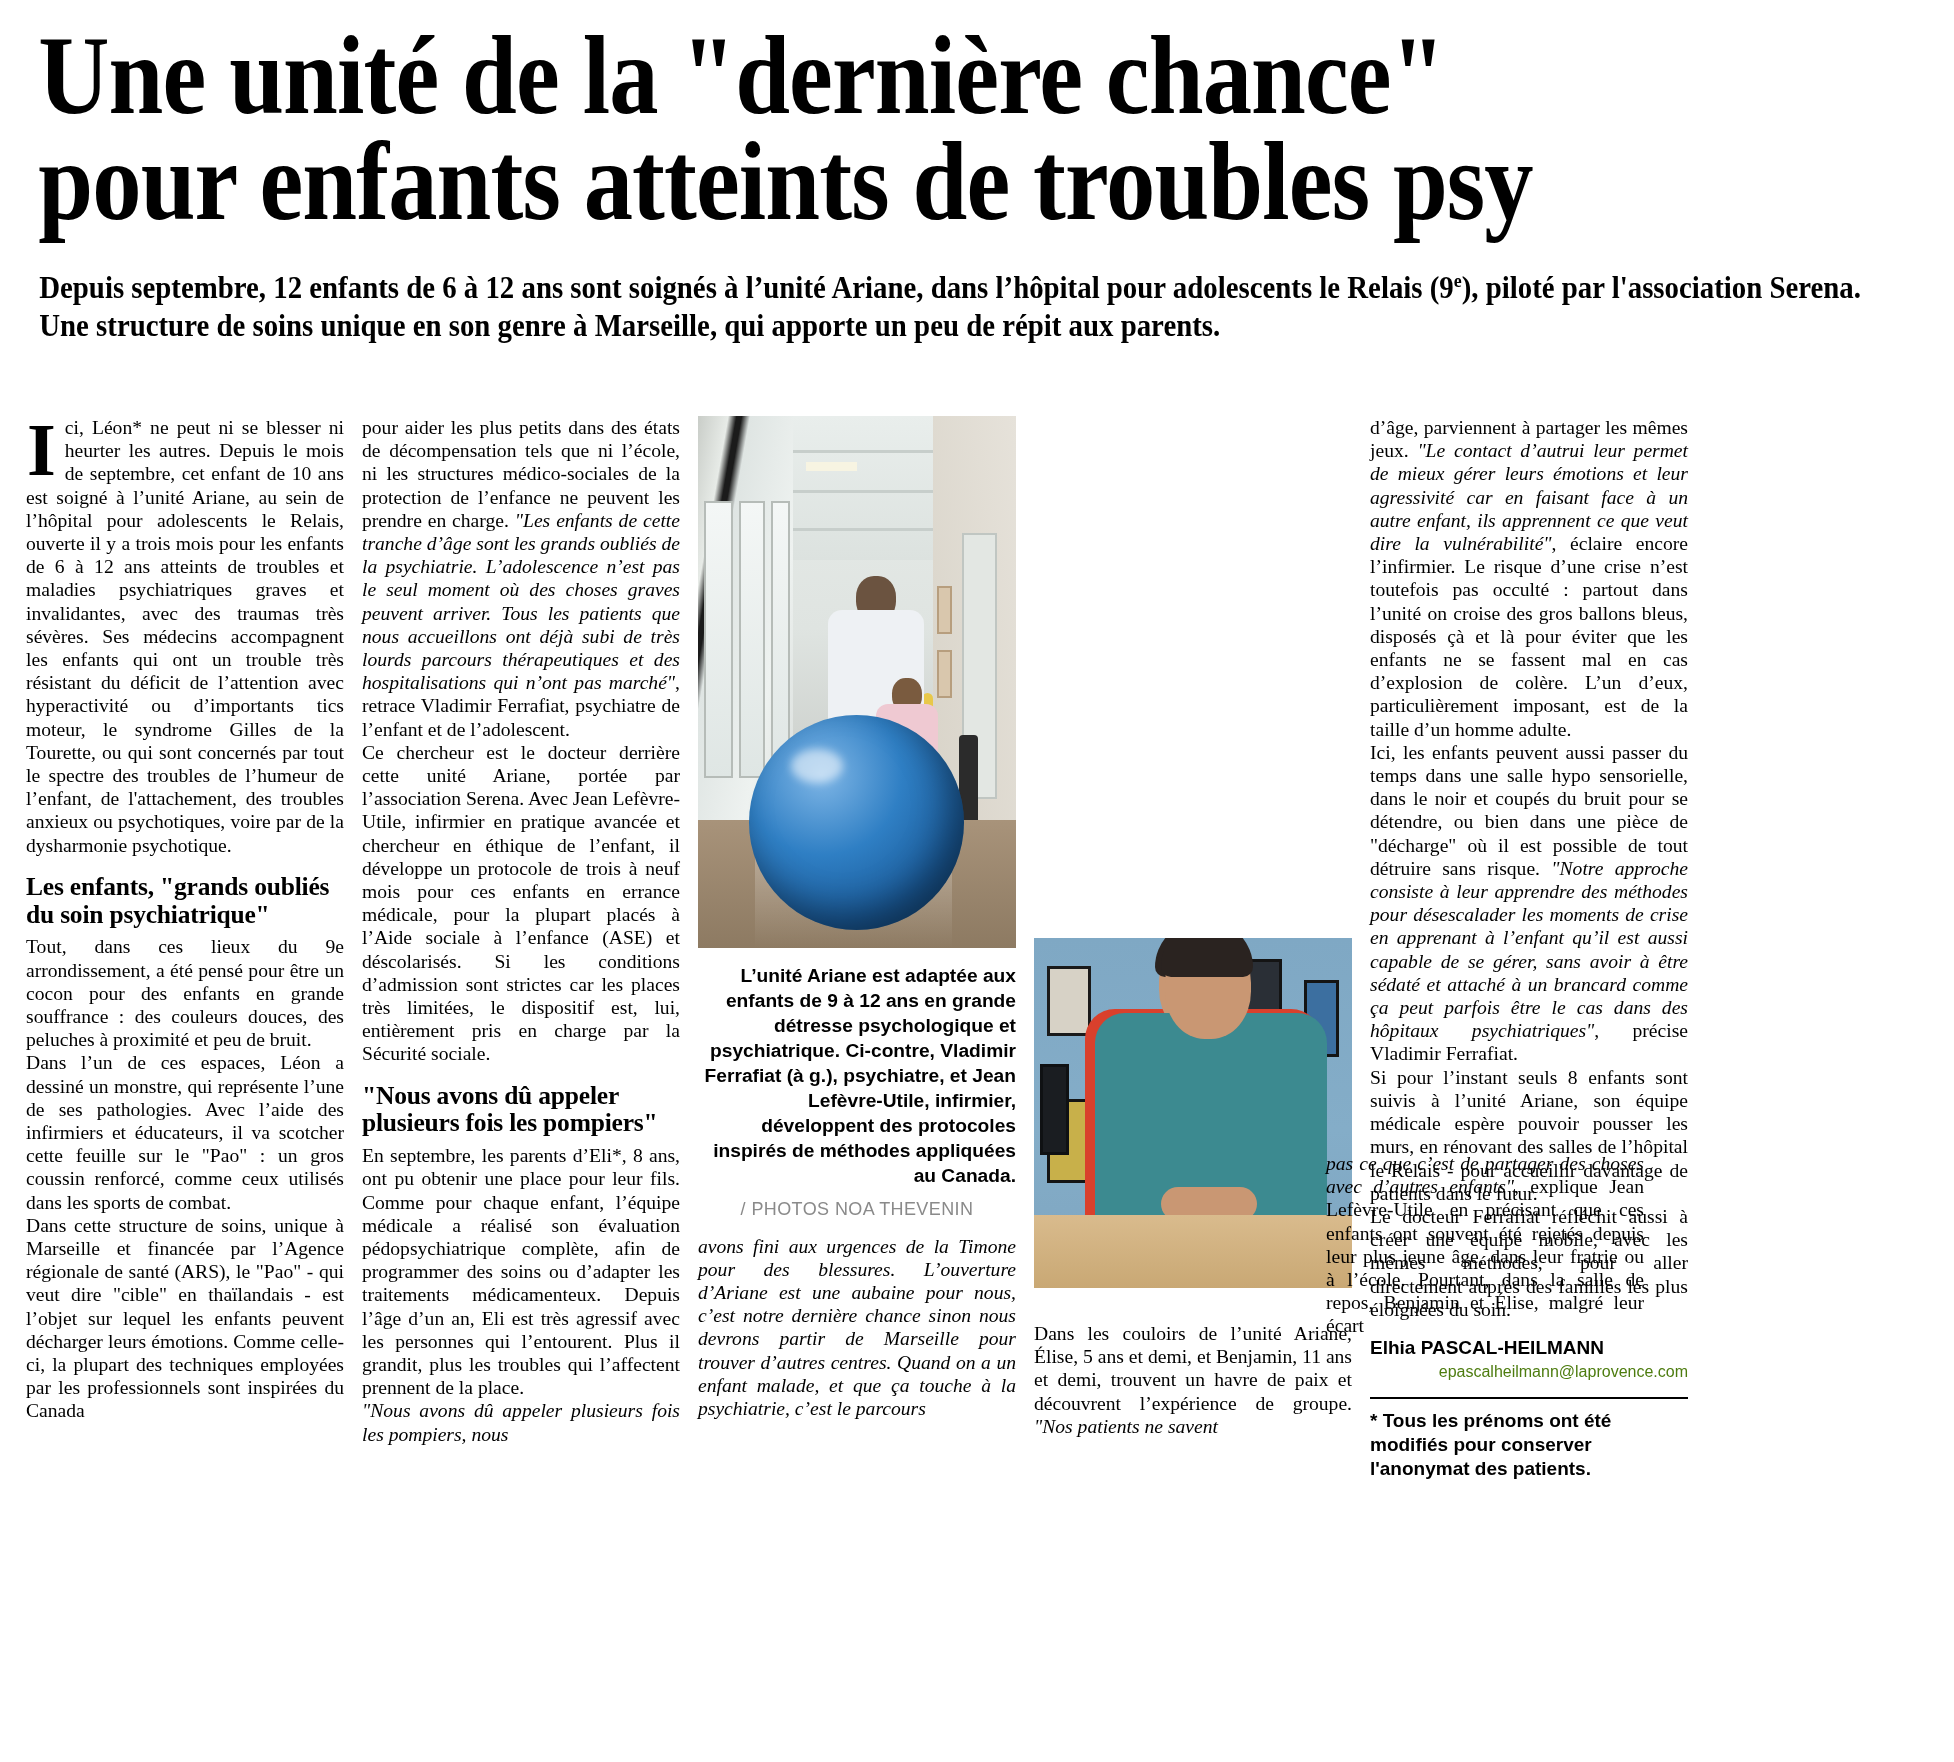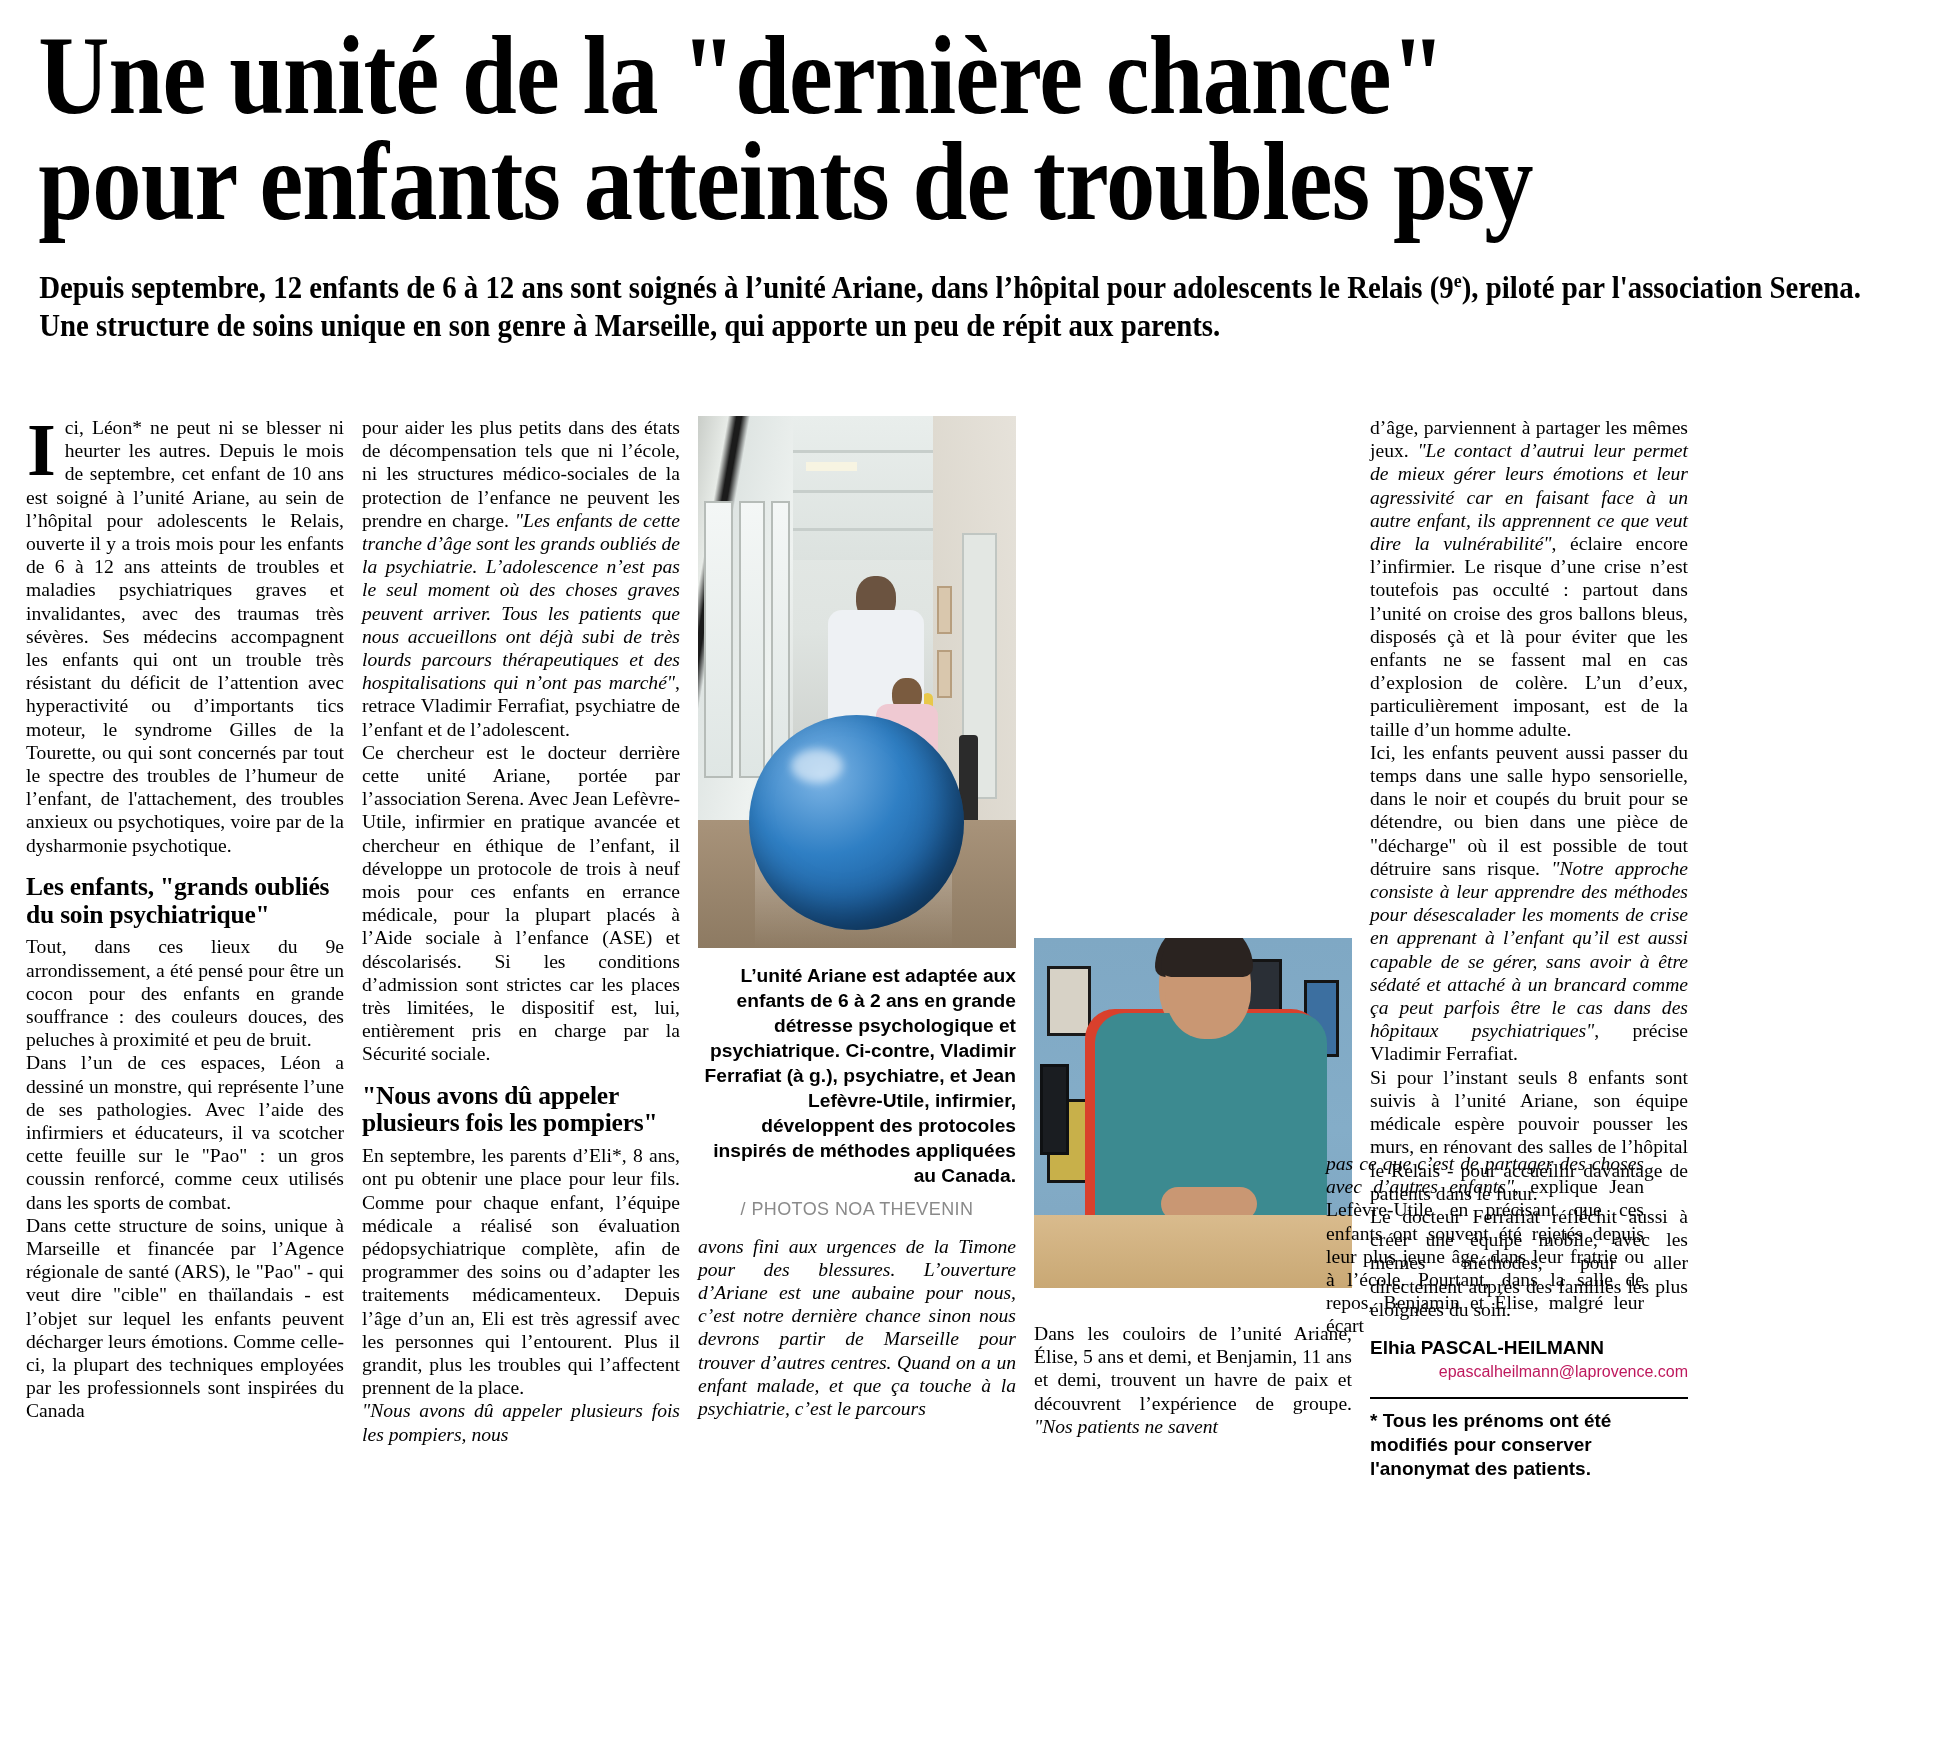--- a/index.html
+++ b/index.html
@@ -113,21 +113,21 @@
   .byline {
     font-family: "Liberation Sans", sans-serif;
     font-weight: 700;
     font-size: 19px;
     text-align: left;
     margin-top: 16px;
   }
   .email {
     font-family: "Liberation Sans", sans-serif;
     font-size: 16px;
-    color: #be185d;
+    color: #4d7c0f;
     text-align: right;
     margin-top: 4px;
   }
   .rule {
     border: 0;
     border-top: 2px solid #000;
     margin: 16px 0 10px 0;
   }
   .footnote {
     font-family: "Liberation Sans", sans-serif;
@@ -261,21 +261,21 @@
           <div class="ph child-head"></div>
           <div class="ph child-top"></div>
           <div class="ph child-bot"></div>
         </div>
 
         <div class="ph ball">
           <div class="ph ball-hl"></div>
         </div>
       </div>
 
-      <div class="caption">L’unité Ariane est adaptée aux enfants de 6 à 2 ans en grande détresse psychologique et psychiatrique. Ci-contre, Vladimir Ferrafiat (à g.), psychiatre, et Jean Lefèvre-Utile, infirmier, développent des protocoles inspirés de méthodes appliquées au Canada.</div>
+      <div class="caption">L’unité Ariane est adaptée aux enfants de 9 à 12 ans en grande détresse psychologique et psychiatrique. Ci-contre, Vladimir Ferrafiat (à g.), psychiatre, et Jean Lefèvre-Utile, infirmier, développent des protocoles inspirés de méthodes appliquées au Canada.</div>
       <div class="credit">/ PHOTOS NOA THEVENIN</div>
 
       <div class="body-text" style="margin-top:15px;">
         <p><em>avons fini aux urgences de la Timone pour des blessures. L’ouverture d’Ariane est une aubaine pour nous, c’est notre dernière chance sinon nous devrons partir de Marseille pour trouver d’autres centres. Quand on a un enfant malade, et que ça touche à la psychiatrie, c’est le parcours</em></p>
       </div>
     </div>
 
     <div class="col">
 
       <div class="photo" id="photo-portrait" style="margin-top:522px;">

